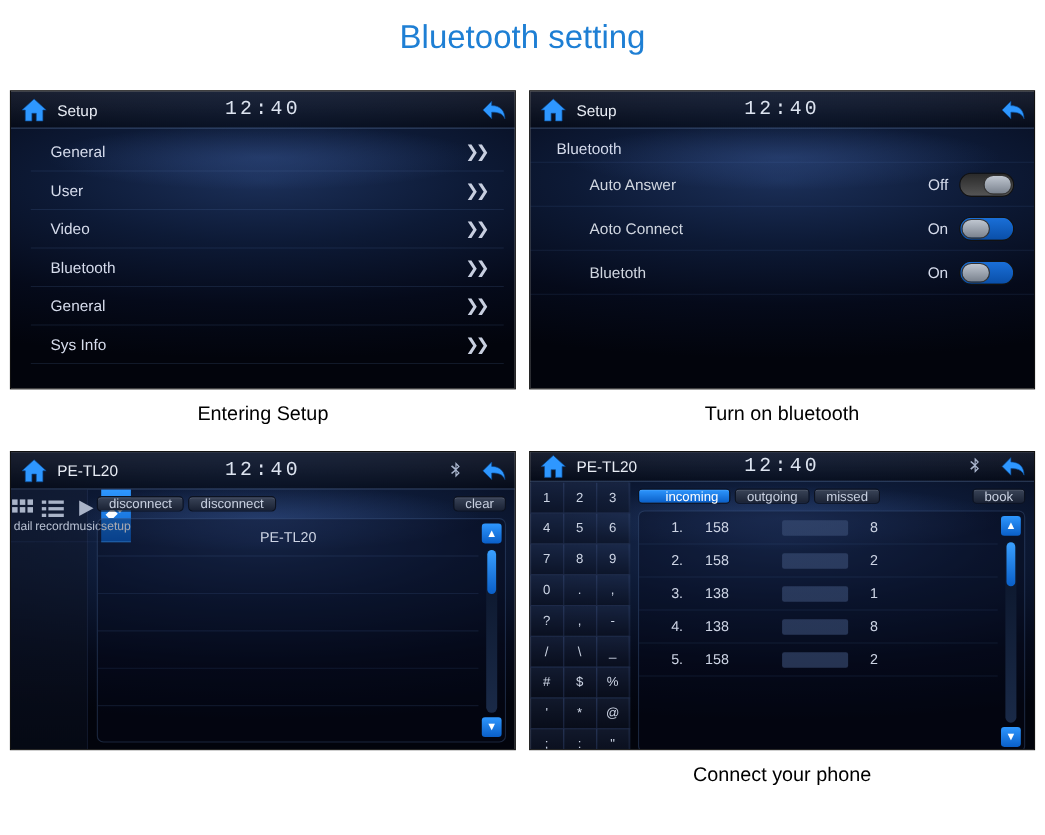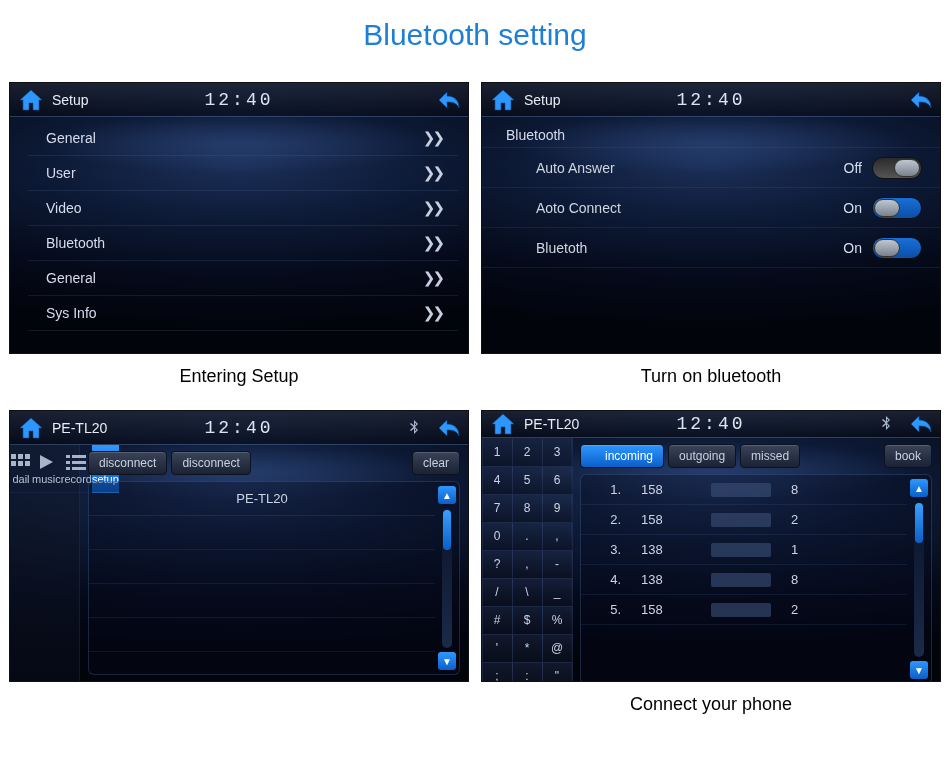--- a/index.html
+++ b/index.html
@@ -178,21 +178,21 @@
     display: flex;
     flex-direction: column;
     padding: 6px 8px 6px 8px;
   }
   .btn-row {
     display: flex;
     gap: 4px;
     margin-bottom: 6px;
   }
   .btn {
-    height: 24px;
+    height: 14px;
     padding: 0 10px;
     background: linear-gradient(to bottom, #3a4458, #1a2234);
     border: 1px solid #0c1220;
     border-radius: 4px;
     color: #c8d0e0;
     font-size: 12px;
     display: flex;
     align-items: center;
     justify-content: center;
     box-shadow: inset 0 1px 0 rgba(255,255,255,0.15);
@@ -435,37 +435,37 @@
                   <rect x="1" y="8" width="5" height="5" fill="#aab4c8"></rect>
                   <rect x="8" y="8" width="5" height="5" fill="#aab4c8"></rect>
                   <rect x="15" y="8" width="5" height="5" fill="#aab4c8"></rect>
                 </svg>
               </div>
               <span>dail</span>
             </div>
             <div class="side-item">
               <div class="side-icon">
                 <svg viewBox="0 0 22 18" width="22" height="18">
-                  <path d="M5 2 L18 9 L5 16 Z" fill="#aab4c8"></path>
-                </svg>
-              </div>
-              <span>music</span>
-            </div>
-            <div class="side-item">
-              <div class="side-icon">
-                <svg viewBox="0 0 22 18" width="22" height="18">
                   <rect x="1" y="2" width="4" height="3" fill="#aab4c8"></rect>
                   <rect x="7" y="2" width="14" height="3" fill="#aab4c8"></rect>
                   <rect x="1" y="8" width="4" height="3" fill="#aab4c8"></rect>
                   <rect x="7" y="8" width="14" height="3" fill="#aab4c8"></rect>
                   <rect x="1" y="14" width="4" height="3" fill="#aab4c8"></rect>
                   <rect x="7" y="14" width="14" height="3" fill="#aab4c8"></rect>
                 </svg>
               </div>
               <span>record</span>
+            </div>
+            <div class="side-item">
+              <div class="side-icon">
+                <svg viewBox="0 0 22 18" width="22" height="18">
+                  <path d="M5 2 L18 9 L5 16 Z" fill="#aab4c8"></path>
+                </svg>
+              </div>
+              <span>music</span>
             </div>
             <div style="flex: 1 1 0%;"></div>
             <div class="side-item active">
               <div class="side-icon">
                 <svg viewBox="0 0 22 18" width="22" height="18">
                   <path d="M3 15 L8 10 L12 14 L7 19 Z M10 8 L14 4 M13 11 L17 7 M14 3 L19 8 L15 12 L10 7 Z" stroke="#fff" stroke-width="1.5" fill="#fff"></path>
                 </svg>
               </div>
               <span>setup</span>
             </div>

